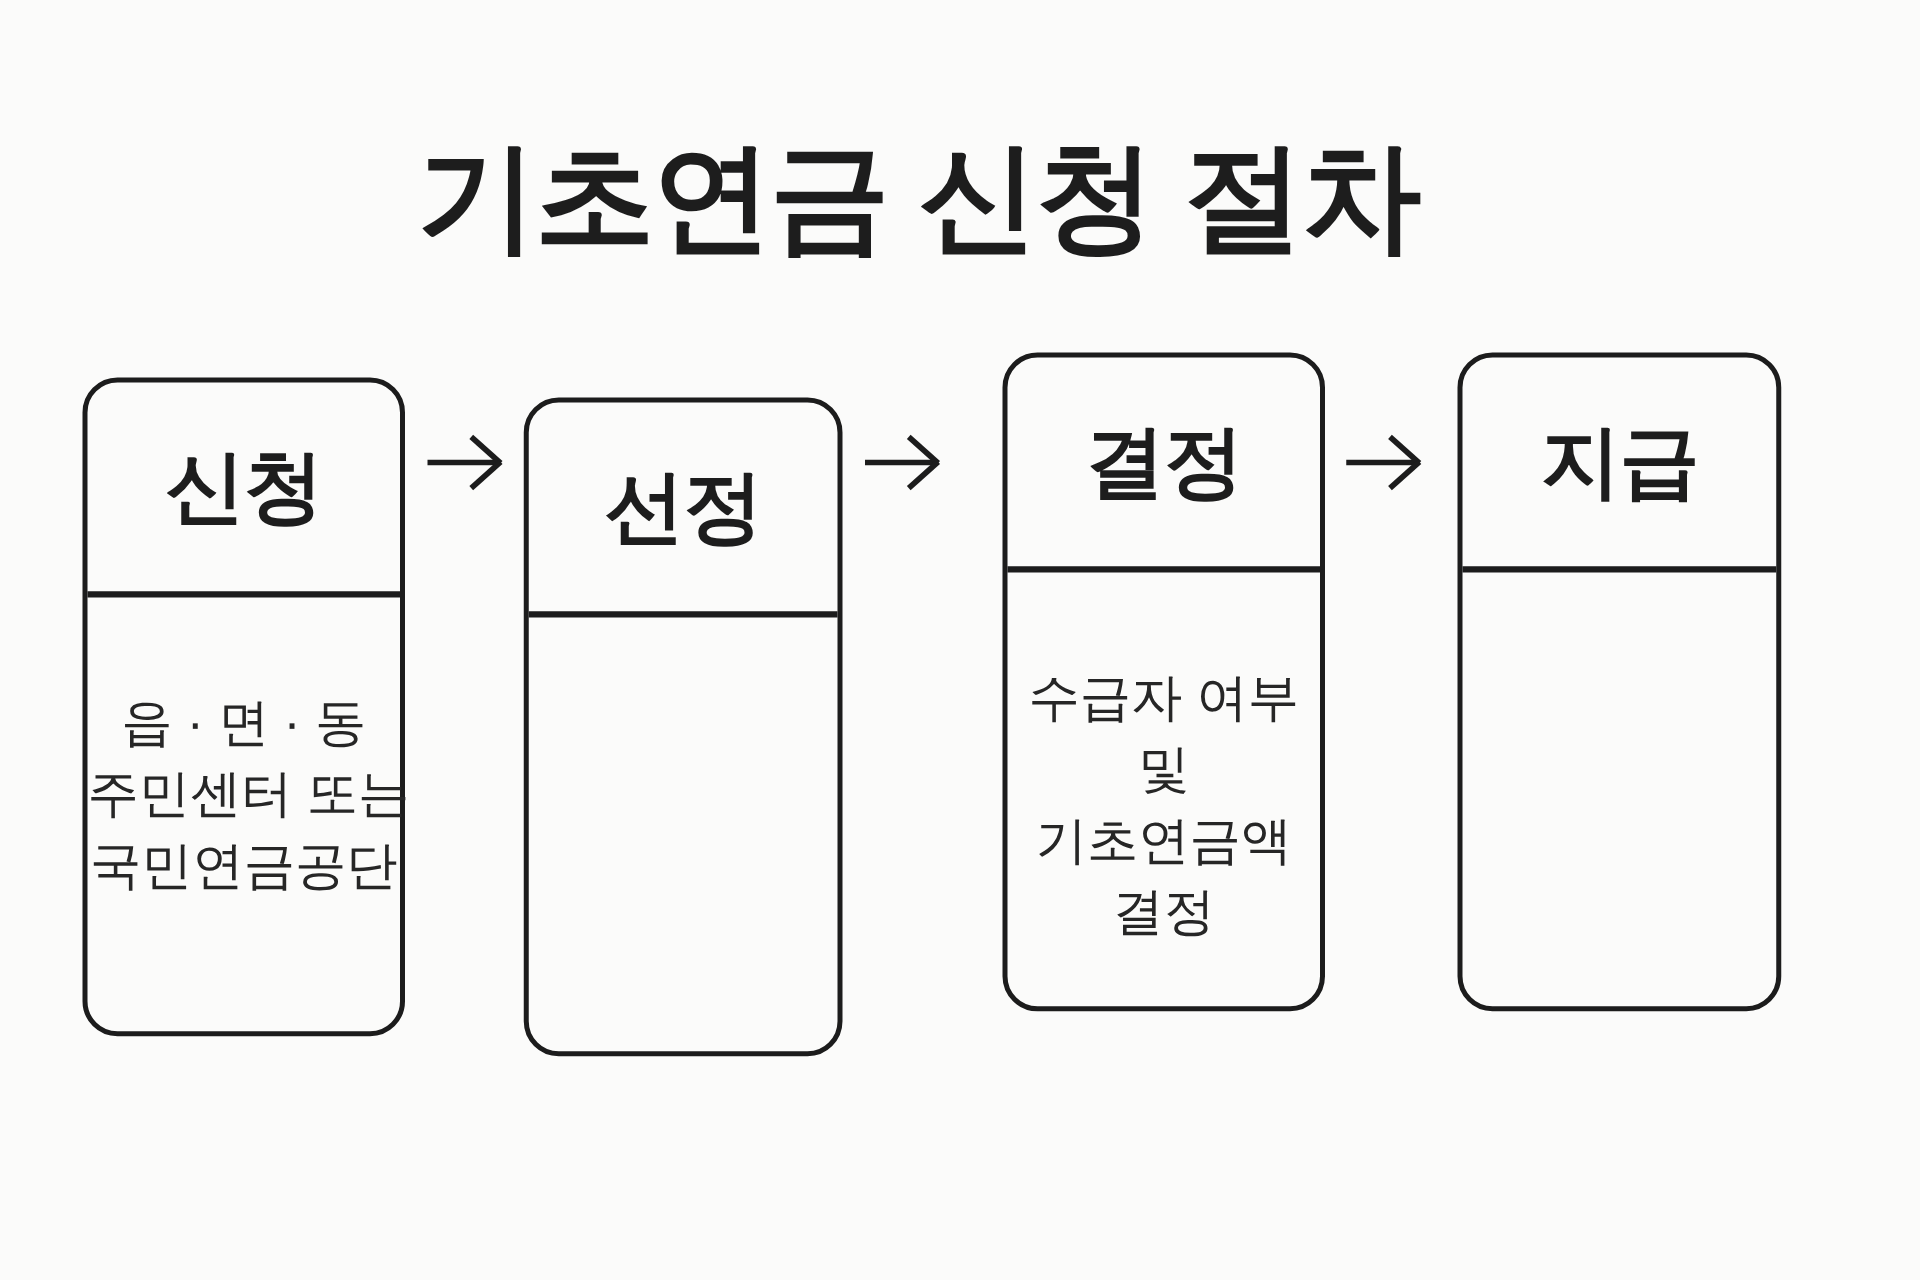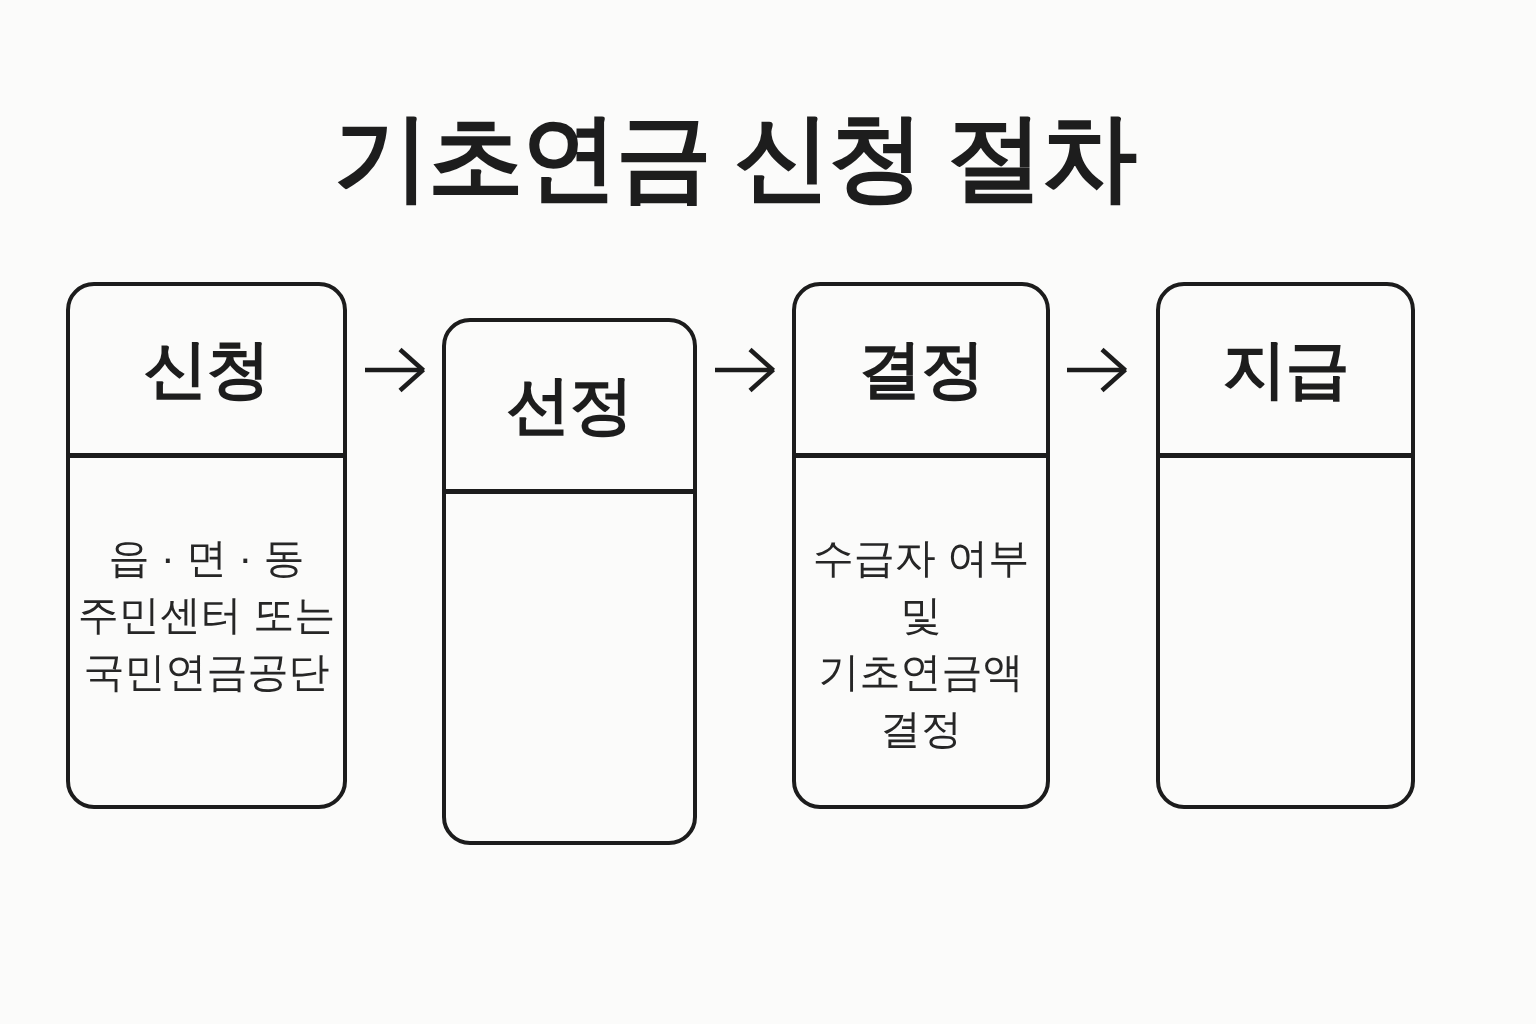--- a/index.html
+++ b/index.html
@@ -35,23 +35,23 @@
   }
   .step-box {
     height: 527px;
     border: 4px solid #1c1c1c;
     border-radius: 28px;
     background: transparent;
     display: flex;
     flex-direction: column;
     flex: none;
   }
-  .w1 { width: 281px; }
+  .w1 { width: 258px; margin-top: 20px; }
   .w2 { width: 255px; margin-top: 36px; }
-  .w3 { width: 258px; }
+  .w3 { width: 258px; margin-left: 33px; }
   .w4 { width: 259px; margin-left: 12px; }
   .step-header {
     height: 172px;
     flex: none;
     border-bottom: 5px solid #1c1c1c;
     display: flex;
     align-items: center;
     justify-content: center;
     font-size: 64px;
     font-weight: 800;

